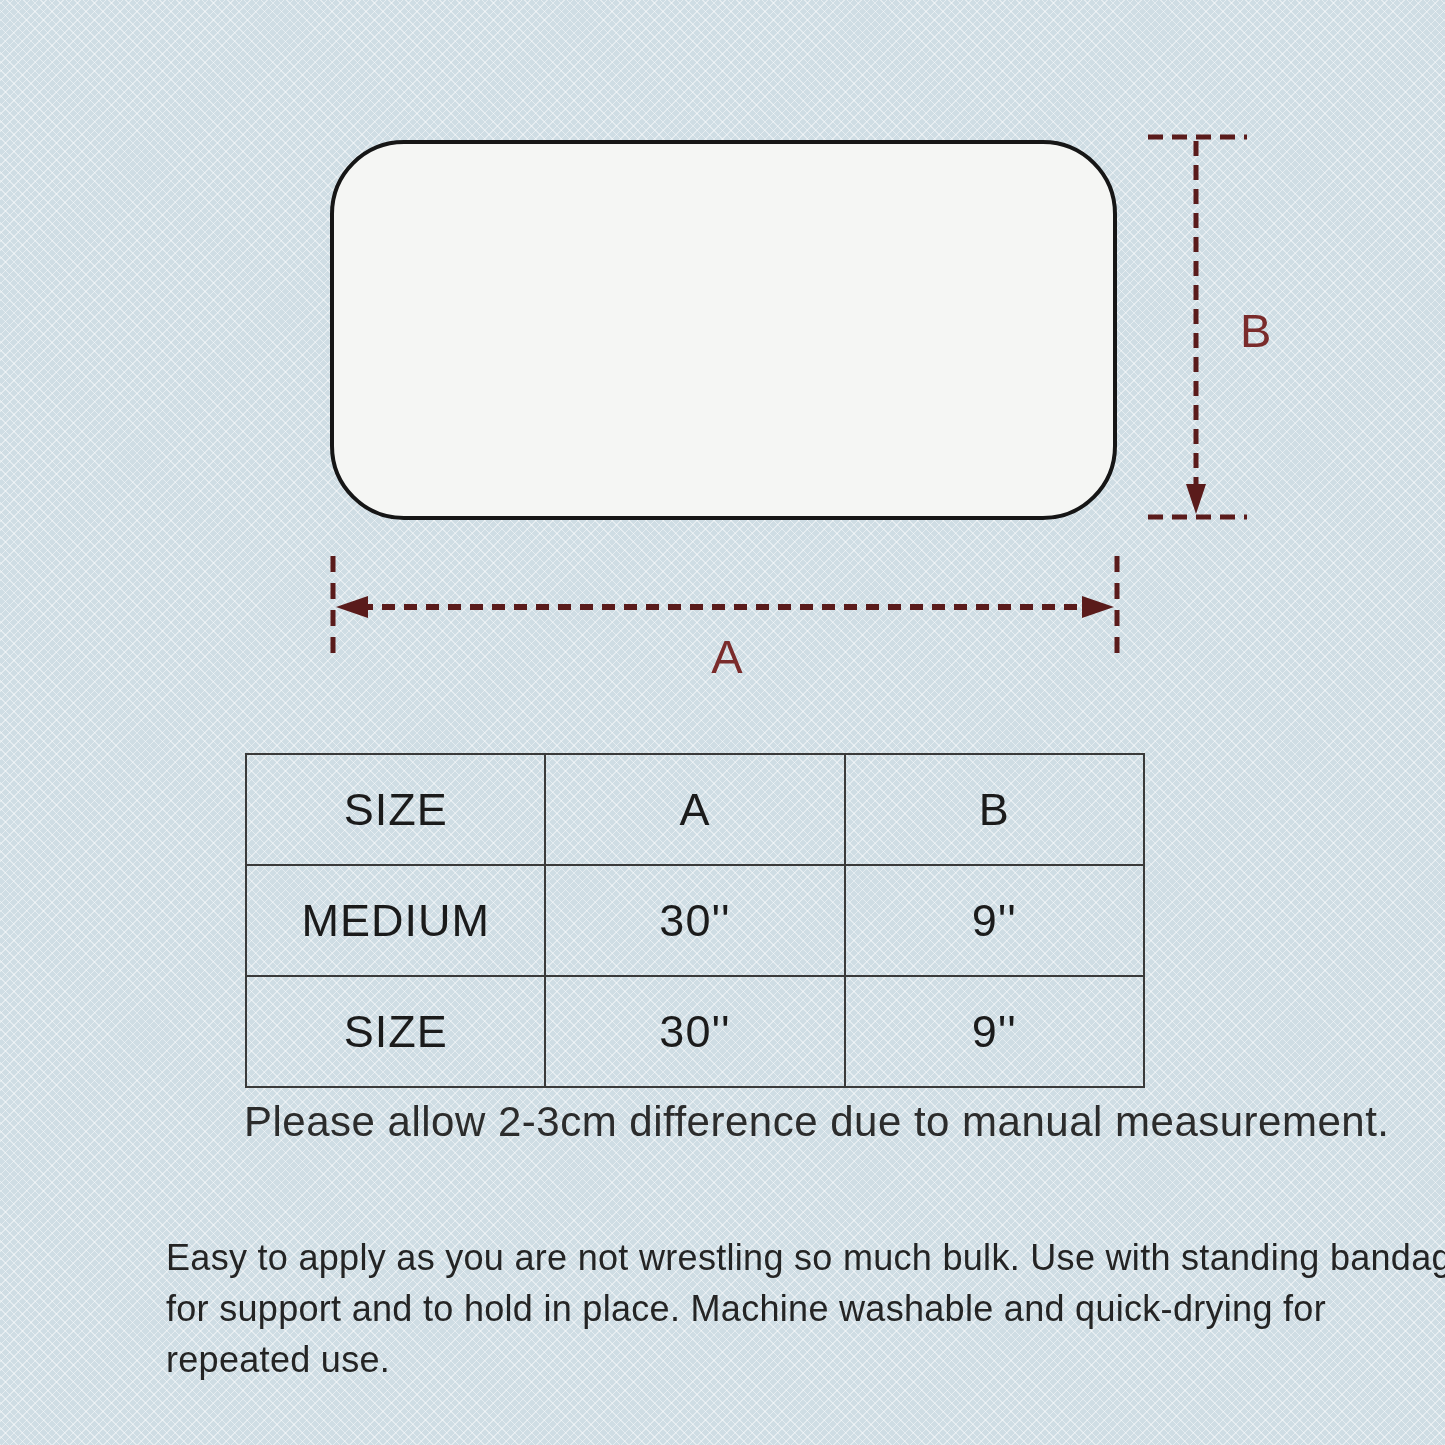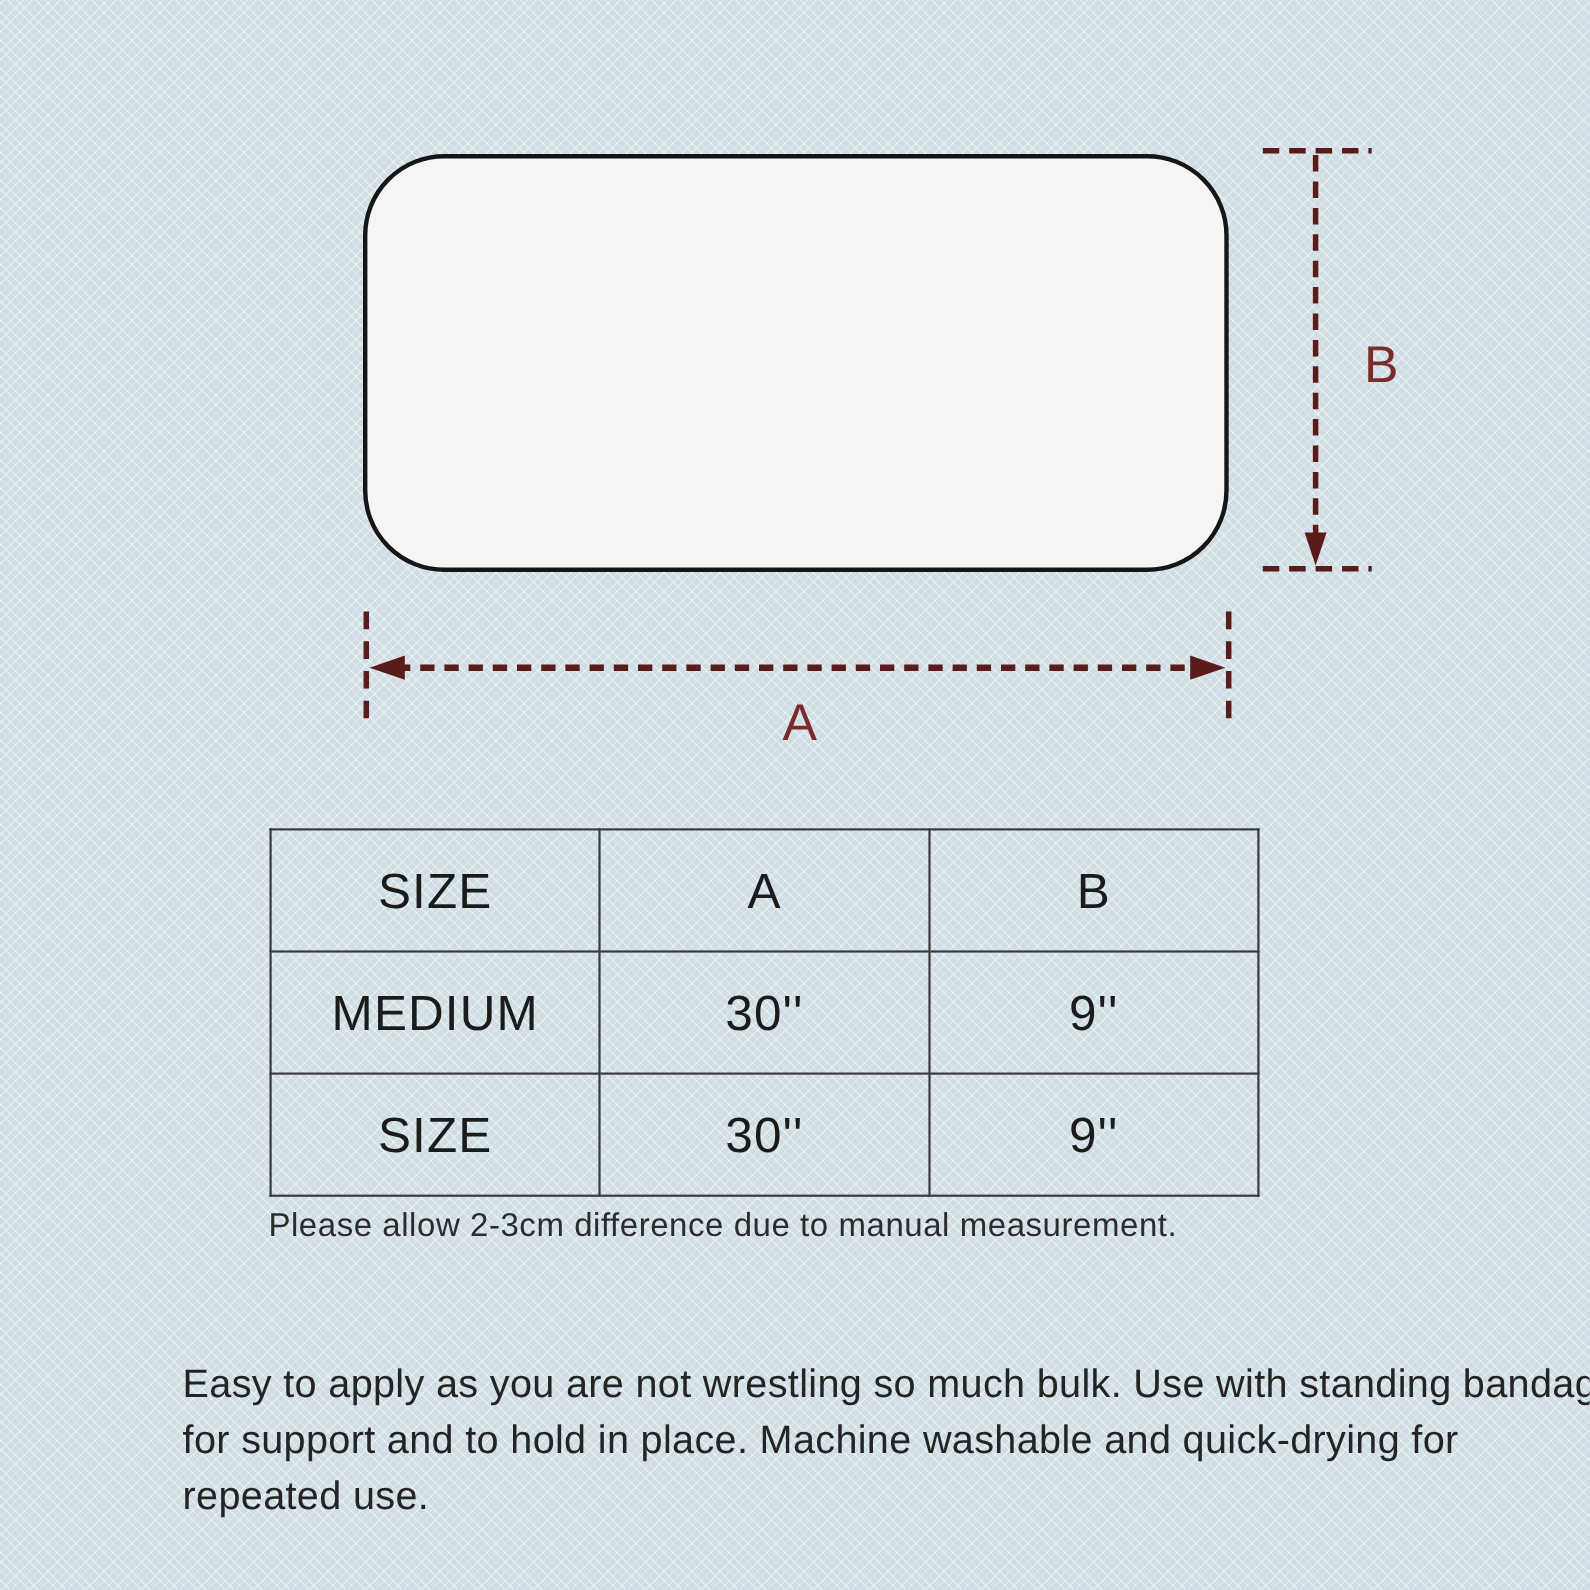--- a/index.html
+++ b/index.html
@@ -36,21 +36,21 @@
     vertical-align: middle;
     font-size: 45px;
     color: #1b1b1b;
     letter-spacing: 1px;
     height: 107px;
     background: transparent;
   }
   .note-text {
     position: absolute;
     left: 244px; top: 1098px;
-    font-size: 30px;
+    font-size: 42px;
     color: #2c2c2c;
     letter-spacing: 0.5px;
     white-space: nowrap;
   }
   .description {
     position: absolute;
     left: 166px; top: 1232px;
     font-size: 36px;
     line-height: 51px;
     color: #242424;

